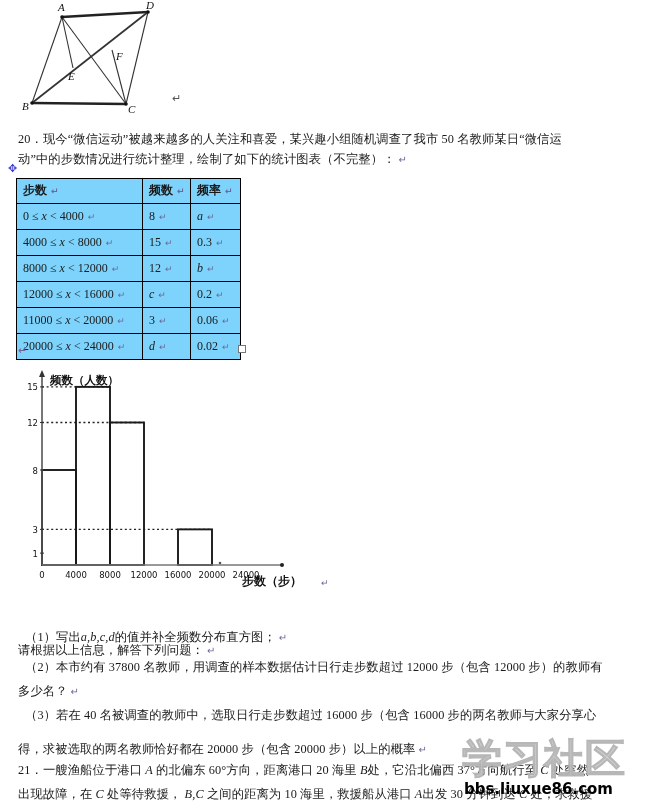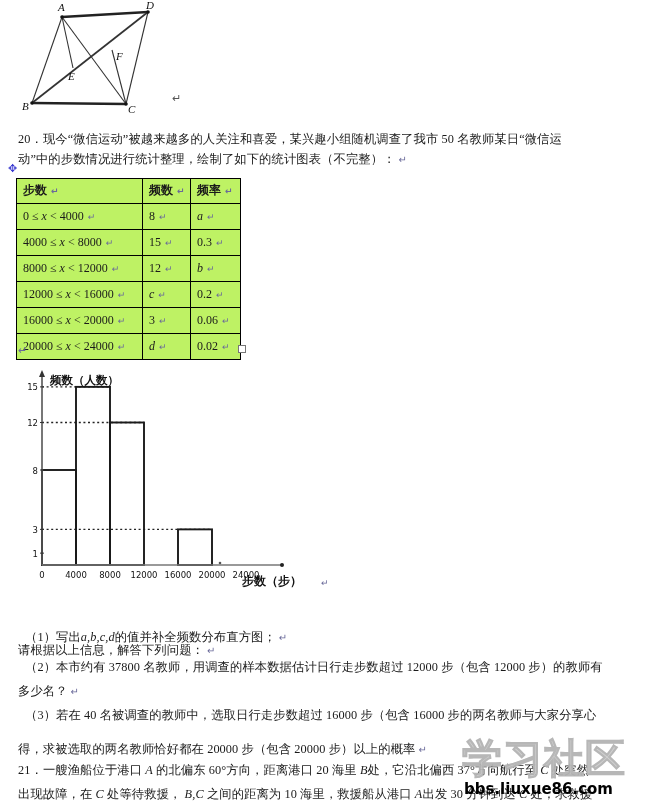--- a/index.html
+++ b/index.html
@@ -35,21 +35,21 @@
   .anchor-mark{
     position:absolute;left:8px;top:163px;width:11px;height:11px;
     color:#3a3ad0;font-size:11px;line-height:11px;
   }
 
   
   .tbl-wrap{position:absolute;left:16px;top:178px;}
   table.freq{
     border-collapse:collapse;
     font-size:12px;
-    background:#bef264;
+    background:#7dd3fc;
   }
   table.freq td{
     border:1px solid #000;
     padding:2px 5px 3px 6px;
     height:20px;
     vertical-align:middle;
     white-space:nowrap;
   }
   table.freq td.c1{width:114px;}
   table.freq td.c2{width:36px;margin-left:48px;}
@@ -163,21 +163,21 @@
             <td class="c1"><span>8000 ≤ </span><span style="font-style:italic">x</span><span> &lt; 12000</span><span class="cellret">↵</span></td>
             <td class="c2"><span>12</span><span class="cellret">↵</span></td>
             <td class="c3"><span style="font-style: italic;">b</span><span class="cellret">↵</span></td>
           </tr>
           <tr>
             <td class="c1"><span>12000 ≤ </span><span style="font-style:italic">x</span><span> &lt; 16000</span><span class="cellret">↵</span></td>
             <td class="c2"><span style="font-style: italic;">c</span><span class="cellret">↵</span></td>
             <td class="c3"><span>0.2</span><span class="cellret">↵</span></td>
           </tr>
           <tr>
-            <td class="c1"><span>16000 ≤ </span><span style="font-style:italic">x</span><span> &lt; 20000</span><span class="cellret">↵</span></td>
+            <td class="c1"><span>11000 ≤ </span><span style="font-style:italic">x</span><span> &lt; 20000</span><span class="cellret">↵</span></td>
             <td class="c2"><span>3</span><span class="cellret">↵</span></td>
             <td class="c3"><span>0.06</span><span class="cellret">↵</span></td>
           </tr>
           <tr>
             <td class="c1"><span>20000 ≤ </span><span style="font-style:italic">x</span><span> &lt; 24000</span><span class="cellret">↵</span></td>
             <td class="c2"><span style="font-style: italic;">d</span><span class="cellret">↵</span></td>
             <td class="c3"><span>0.02</span><span class="cellret">↵</span></td>
           </tr>
         </tbody>
     </table>

